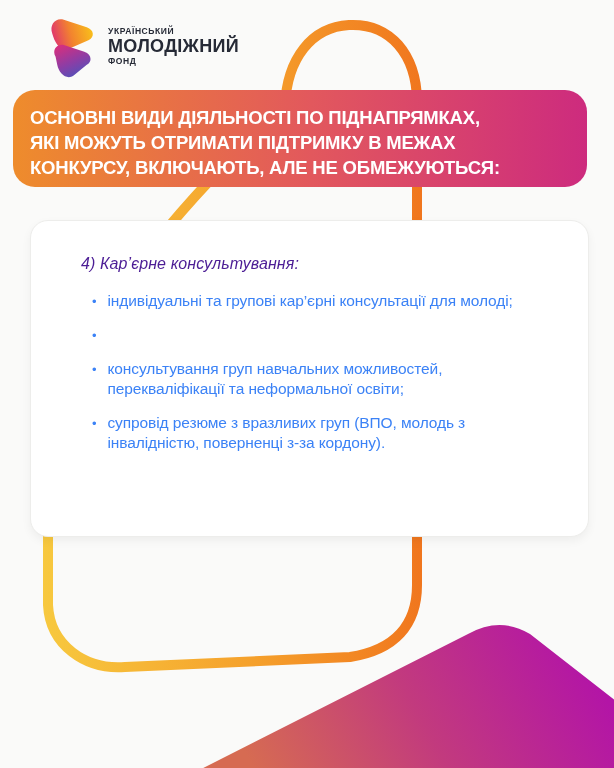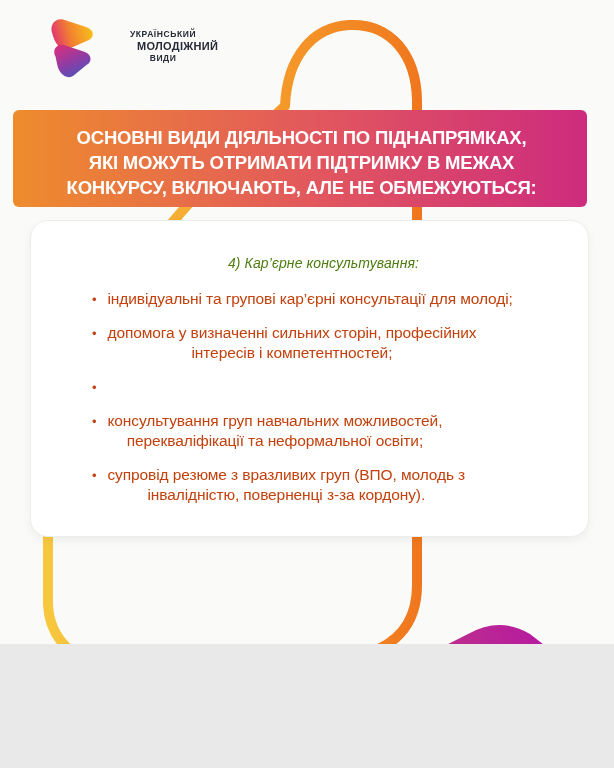--- a/index.html
+++ b/index.html
@@ -2,51 +2,50 @@
 <html lang="uk"><head>
 <meta charset="utf-8">
 <style>
   html,body{margin:0;padding:0;}
   body{
     font-family:"Liberation Sans", sans-serif;
     background:#e9e9e9;
   }
   .page{
     position:relative;
-    width:614px;height:644px;
+    width:614px;height:768px;
     margin:0 auto;
     background:#fafaf9;
     overflow:hidden;
-    text-align:center;
   }
   
   .decor{
     position:absolute;left:0;top:0;width:614px;height:768px;
     z-index:0;
   }
   
   .logo{
     position:absolute;left:46px;top:14px;
     display:flex;align-items:center;gap:10px;
     z-index:3;
   }
   .logo-icon{display:block;}
   .logo-text{
     color:#262a36;
     font-weight:bold;
     line-height:1;
   }
   .logo-line1{font-size:8.5px;letter-spacing:.6px;display:block;margin-bottom:2px;}
-  .logo-line2{font-size:11px;letter-spacing:.3px;display:block;margin-bottom:2px;margin-left:29px;}
+  .logo-line2{font-size:18px;letter-spacing:.3px;display:block;margin-bottom:2px;}
   .logo-line3{font-size:8.5px;letter-spacing:.6px;display:block;}
   
   .banner{
-    position:absolute;left:13px;top:110px;
+    position:absolute;left:13px;top:90px;
     width:574px;height:97px;
-    border-radius:6px;
+    border-radius:22px;
     background:linear-gradient(90deg,#ee8c2c 0%,#e2585d 52%,#cd2b7e 100%);
     z-index:2;
     box-sizing:border-box;
   }
   .banner p{
     margin:0;
     padding:15px 14px 0 17px;
     color:#ffffff;
     font-weight:bold;
     font-size:18.5px;
@@ -63,35 +62,35 @@
     border-radius:18px;
     box-shadow:0 4px 10px rgba(0,0,0,.05);
     box-sizing:border-box;
     padding:34px 22px 0 50px;
     z-index:2;
   }
   .card-heading{
     margin:0 0 18px 0;
     font-style:italic;
     font-weight:400;
-    font-size:14px;
-    color:#4d7c0f;
+    font-size:16px;
+    color:#4c1d95;
     letter-spacing:.1px;
   }
   .bullet-list{
     list-style:none;margin:0;padding:0 0 0 11px;
   }
   .bullet-list li{
     display:flex;
     gap:11px;
     margin-bottom:13px;
     font-size:15.5px;
     line-height:1.32;
     letter-spacing:-0.1px;
-    color:#c2410c;
+    color:#3b82f6;
   }
   .bullet-text{white-space:pre-line;}
   .dot{flex:0 0 auto;}
   .dot::before{content:"•";font-size:13px;line-height:20px;}
 </style>
 </head>
 <body>
 
 <div class="page">
 
@@ -139,41 +138,36 @@
           <stop offset="0.55" stop-color="#8d3da5"></stop>
           <stop offset="1" stop-color="#4e53bb"></stop>
         </linearGradient>
       </defs>
       <path d="M5 24 C1 13 9 4 19 7 L47 16 C56 19 57 28 49 32 L26 42 C15 47 8 35 5 24 Z" fill="url(#logoTop)"></path>
       <path d="M9 52 C4 44 11 35 20 38 L44 46 C53 49 54 58 47 62 L31 75 C23 81 13 73 11 62 Z" fill="url(#logoBottom)"></path>
     </svg>
     <div class="logo-text">
       <span class="logo-line1">УКРАЇНСЬКИЙ</span>
       <span class="logo-line2">МОЛОДІЖНИЙ</span>
-      <span class="logo-line3">ВИДИ</span>
+      <span class="logo-line3">ФОНД</span>
     </div>
   </header>
 
   <div class="banner">
     <p>ОСНОВНІ ВИДИ ДІЯЛЬНОСТІ ПО ПІДНАПРЯМКАХ,
 ЯКІ МОЖУТЬ ОТРИМАТИ ПІДТРИМКУ В МЕЖАХ
 КОНКУРСУ, ВКЛЮЧАЮТЬ, АЛЕ НЕ ОБМЕЖУЮТЬСЯ:</p>
   </div>
 
   <section class="card">
     <h2 class="card-heading">4) Кар’єрне консультування:</h2>
     <ul class="bullet-list">
       <li>
         <span class="dot"></span>
         <span class="bullet-text">індивідуальні та групові кар’єрні консультації для молоді;</span>
-      </li>
-      <li>
-        <span class="dot"></span>
-        <span class="bullet-text">допомога у визначенні сильних сторін, професійних
-інтересів і компетентностей;</span>
       </li>
       <li>
         <span class="dot"></span>
       </li>
       <li>
         <span class="dot"></span>
         <span class="bullet-text">консультування груп навчальних можливостей,
 перекваліфікації та неформальної освіти;</span>
       </li>
       <li>

